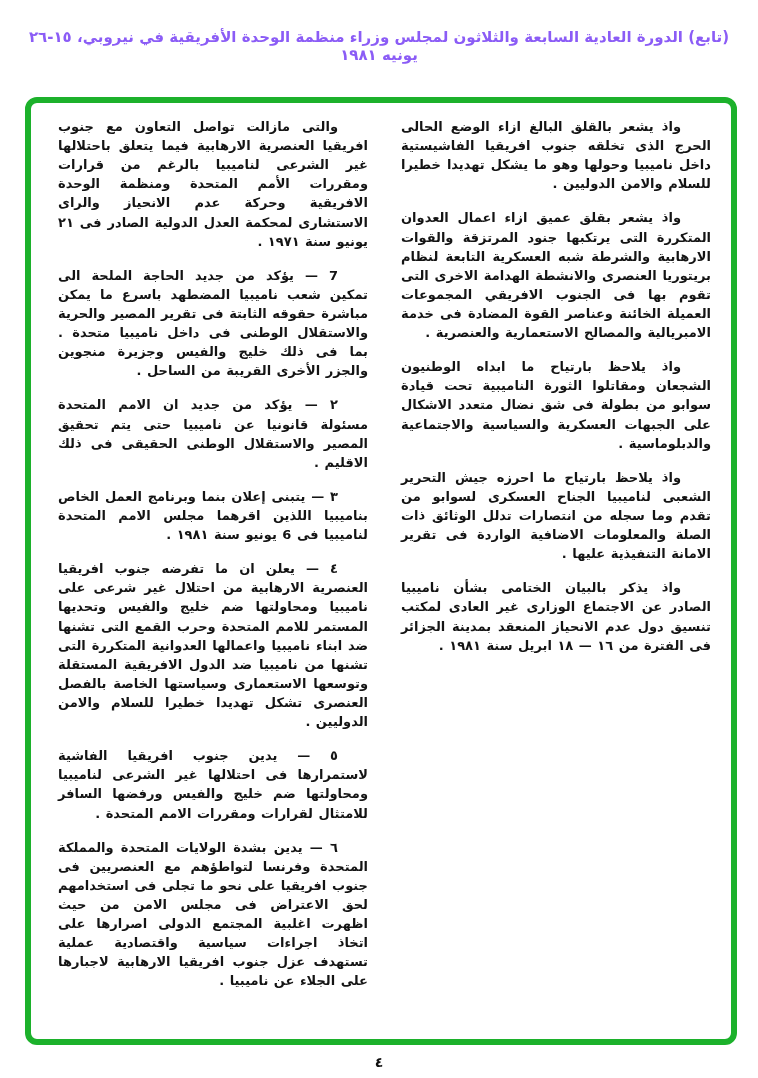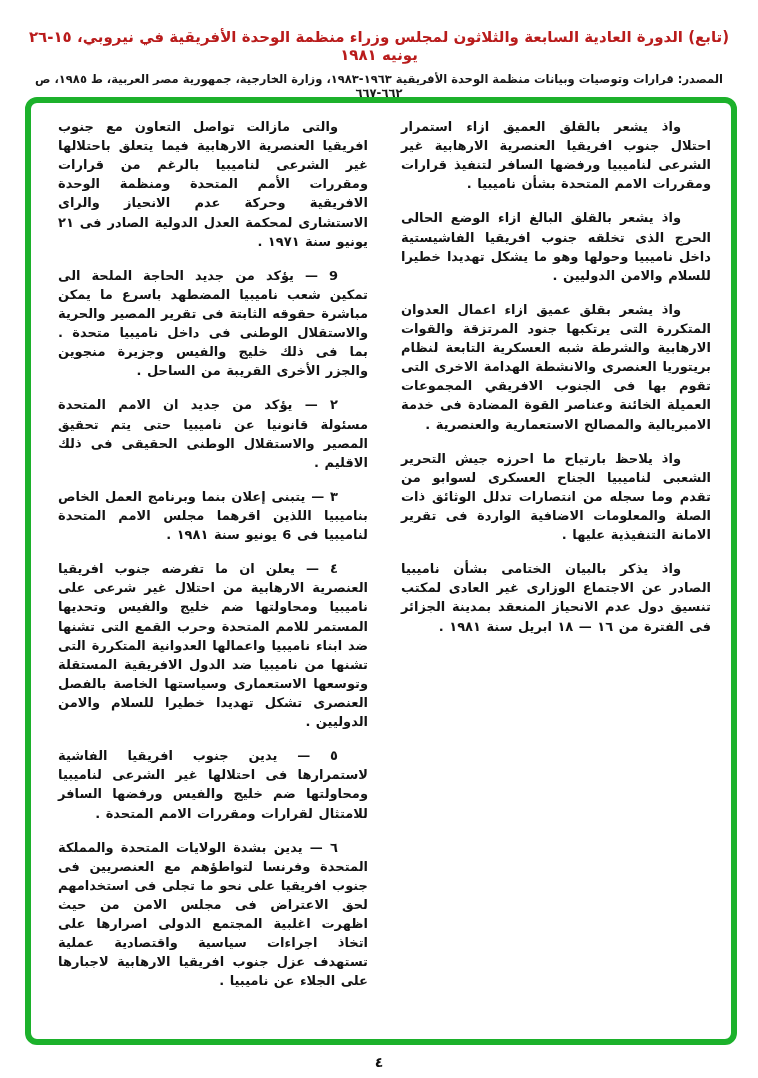--- a/index.html
+++ b/index.html
@@ -10,21 +10,21 @@
     color:#141414;
     position:relative;
     direction:rtl;
   }
   .page-header{
     position:absolute;top:28px;right:20px;left:20px;
     text-align:center;
   }
   .title-line{
     font-size:15px;font-weight:bold;letter-spacing:0;
-    color:#b91c1c;
+    color:#8b5cf6;
     margin:0 0 8px 0;
   }
   .source-line{
     font-size:11.5px;font-weight:bold;color:#181818;margin:0;
   }
   .green-frame{
     position:absolute;
     left:25px;top:97px;
     width:700px;height:936px;
     border:6px solid #1cb12b;
@@ -58,35 +58,34 @@
     bottom:8px;left:0;right:0;
     text-align:center;
     font-size:14px;font-weight:bold;color:#101010;
   }
 </style>
 </head>
 <body>
 
 <div class="page-header">
   <p class="title-line">(تابع) الدورة العادية السابعة والثلاثون لمجلس وزراء منظمة الوحدة الأفريقية في نيروبي، ١٥-٢٦ يونيه ١٩٨١</p>
-  <p class="source-line">المصدر: قرارات وتوصيات وبيانات منظمة الوحدة الأفريقية ١٩٦٣-١٩٨٣، وزارة الخارجية، جمهورية مصر العربية، ط ١٩٨٥، ص ٦٦٢-٦٦٧</p>
 </div>
 
 <div class="green-frame">
   <div class="columns">
     <div class="col">
-        <p class="para">واذ يشعر بالقلق العميق ازاء استمرار احتلال جنوب افريقيا العنصرية الارهابية غير الشرعى لناميبيا ورفضها السافر لتنفيذ قرارات ومقررات الامم المتحدة بشأن ناميبيا .</p>
         <p class="para">واذ يشعر بالقلق البالغ ازاء الوضع الحالى الحرج الذى تخلقه جنوب افريقيا الفاشيستية داخل ناميبيا وحولها وهو ما يشكل تهديدا خطيرا للسلام والامن الدوليين .</p>
         <p class="para">واذ يشعر بقلق عميق ازاء اعمال العدوان المتكررة التى يرتكبها جنود المرتزقة والقوات الارهابية والشرطة شبه العسكرية التابعة لنظام بريتوريا العنصرى والانشطة الهدامة الاخرى التى تقوم بها فى الجنوب الافريقي المجموعات العميلة الخائنة وعناصر القوة المضادة فى خدمة الامبريالية والمصالح الاستعمارية والعنصرية .</p>
+        <p class="para">واذ يلاحظ بارتياح ما ابداه الوطنيون الشجعان ومقاتلوا الثورة الناميبية تحت قيادة سوابو من بطولة فى شق نضال متعدد الاشكال على الجبهات العسكرية والسياسية والاجتماعية والدبلوماسية .</p>
         <p class="para">واذ يلاحظ بارتياح ما احرزه جيش التحرير الشعبى لناميبيا الجناح العسكرى لسوابو من تقدم وما سجله من انتصارات تدلل الوثائق ذات الصلة والمعلومات الاضافية الواردة فى تقرير الامانة التنفيذية عليها .</p>
         <p class="para">واذ يذكر بالبيان الختامى بشأن ناميبيا الصادر عن الاجتماع الوزارى غير العادى لمكتب تنسيق دول عدم الانحياز المنعقد بمدينة الجزائر فى الفترة من ١٦ — ١٨ ابريل سنة ١٩٨١ .</p>
       </div>
     <div class="col">
         <p class="para">والتى مازالت تواصل التعاون مع جنوب افريقيا العنصرية الارهابية فيما يتعلق باحتلالها غير الشرعى لناميبيا بالرغم من قرارات ومقررات الأمم المتحدة ومنظمة الوحدة الافريقية وحركة عدم الانحياز والراى الاستشارى لمحكمة العدل الدولية الصادر فى ٢١ يونيو سنة ١٩٧١ .</p>
-        <p class="para">9 — يؤكد من جديد الحاجة الملحة الى تمكين شعب ناميبيا المضطهد باسرع ما يمكن مباشرة حقوقه الثابتة فى تقرير المصير والحرية والاستقلال الوطنى فى داخل ناميبيا متحدة . بما فى ذلك خليج والفيس وجزيرة منجوين والجزر الأخرى القريبة من الساحل .</p>
+        <p class="para">7 — يؤكد من جديد الحاجة الملحة الى تمكين شعب ناميبيا المضطهد باسرع ما يمكن مباشرة حقوقه الثابتة فى تقرير المصير والحرية والاستقلال الوطنى فى داخل ناميبيا متحدة . بما فى ذلك خليج والفيس وجزيرة منجوين والجزر الأخرى القريبة من الساحل .</p>
         <p class="para">٢ — يؤكد من جديد ان الامم المتحدة مسئولة قانونيا عن ناميبيا حتى يتم تحقيق المصير والاستقلال الوطنى الحقيقى فى ذلك الاقليم .</p>
         <p class="para">٣ — يتبنى إعلان بنما وبرنامج العمل الخاص بناميبيا اللذين اقرهما مجلس الامم المتحدة لناميبيا فى 6 يونيو سنة ١٩٨١ .</p>
         <p class="para">٤ — يعلن ان ما تفرضه جنوب افريقيا العنصرية الارهابية من احتلال غير شرعى على ناميبيا ومحاولتها ضم خليج والفيس وتحديها المستمر للامم المتحدة وحرب القمع التى تشنها ضد ابناء ناميبيا واعمالها العدوانية المتكررة التى تشنها من ناميبيا ضد الدول الافريقية المستقلة وتوسعها الاستعمارى وسياستها الخاصة بالفصل العنصرى تشكل تهديدا خطيرا للسلام والامن الدوليين .</p>
         <p class="para">٥ — يدين جنوب افريقيا الفاشية لاستمرارها فى احتلالها غير الشرعى لناميبيا ومحاولتها ضم خليج والفيس ورفضها السافر للامتثال لقرارات ومقررات الامم المتحدة .</p>
         <p class="para">٦ — يدين بشدة الولايات المتحدة والمملكة المتحدة وفرنسا لتواطؤهم مع العنصريين فى جنوب افريقيا على نحو ما تجلى فى استخدامهم لحق الاعتراض فى مجلس الامن من حيث اظهرت اغلبية المجتمع الدولى اصرارها على اتخاذ اجراءات سياسية واقتصادية عملية تستهدف عزل جنوب افريقيا الارهابية لاجبارها على الجلاء عن ناميبيا .</p>
       </div>
   </div>
 </div>
 
 <div class="page-number">٤</div>

